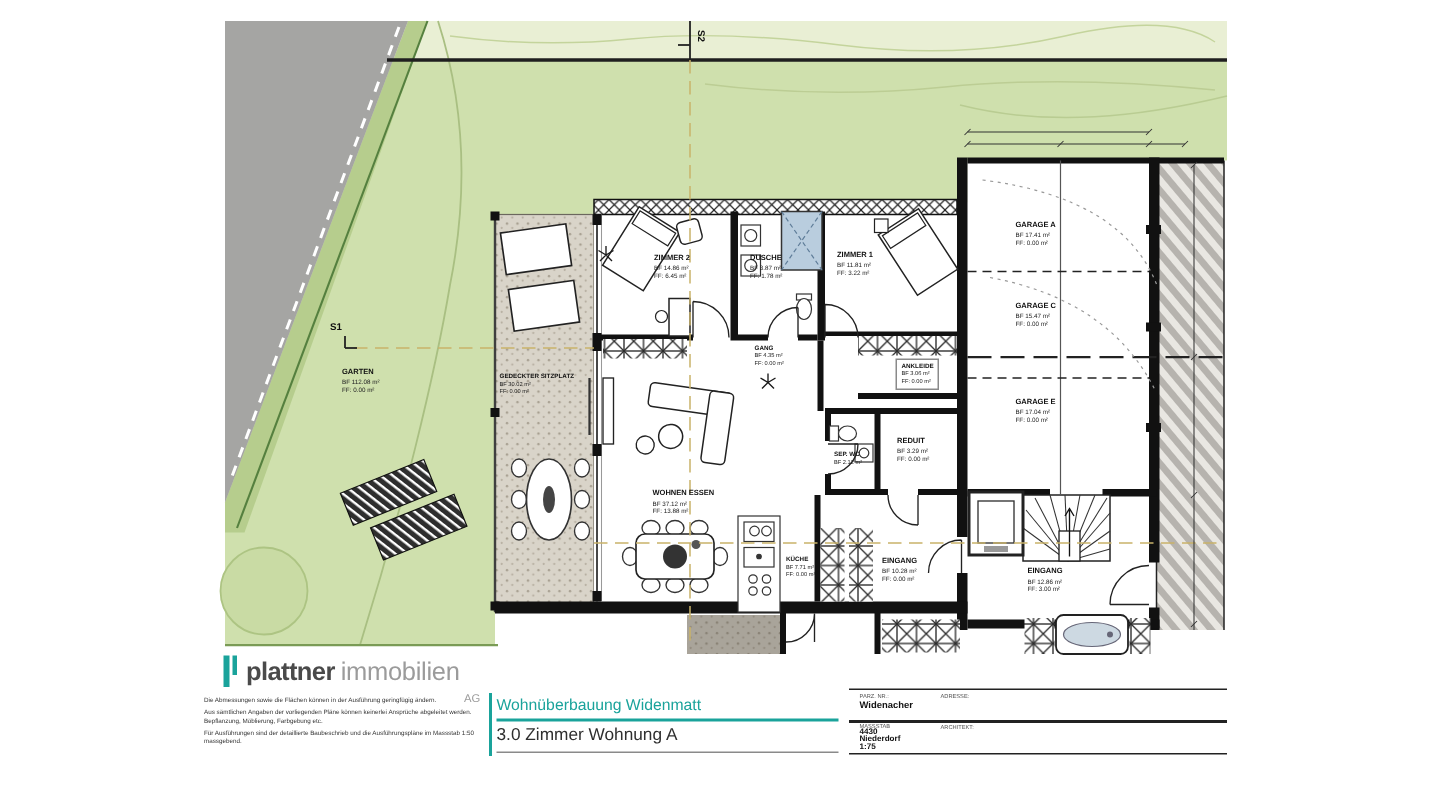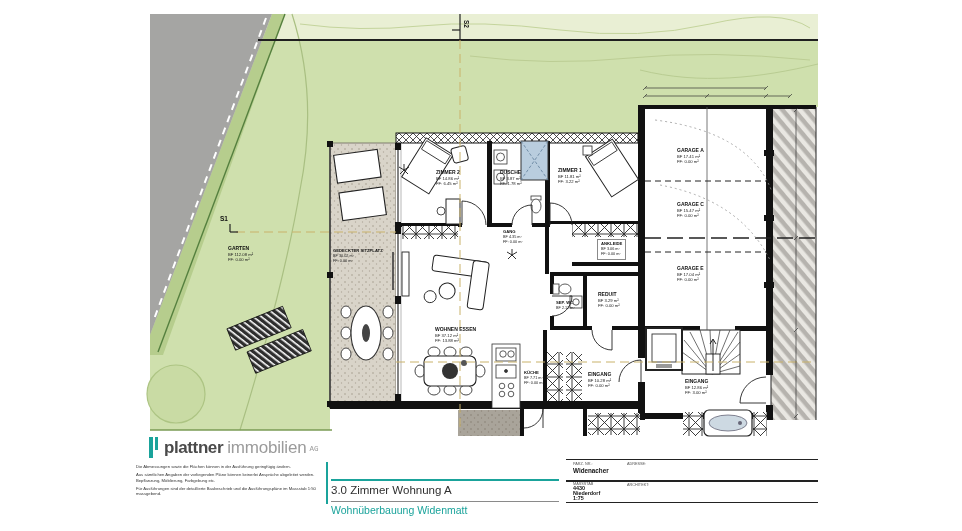--- a/index.html
+++ b/index.html
@@ -14,24 +14,24 @@
   .rlabel.tiny .a{font-size:3.8px;}
   .boxed{background:#fff;border:0.5px solid #8a8a8a;padding:1px 3px 2px 3px;}
   .sec{position:absolute;font-size:6.5px;font-weight:700;color:#111;z-index:6;}
   .sec.rot{transform:rotate(90deg);transform-origin:left top;}
   
   .logo{position:absolute;left:149px;top:437px;display:flex;align-items:flex-start;z-index:7;}
   .logo .bar1{width:4px;height:21px;margin-right:2px;}
   .logo .bar2{width:3px;height:13px;margin-right:6px;margin-top:0px;}
   .logo .nm{font-size:17px;font-weight:700;color:#4a4a4a;letter-spacing:-0.4px;line-height:21px;}
   .logo .mid{font-size:17px;font-weight:400;color:#9b9b9b;letter-spacing:-0.2px;line-height:21px;margin-left:4px;}
-  .logo .ag{font-size:7.5px;color:#9b9b9b;margin-left:3px;margin-top:8px;font-family:Liberation Mono, monospace;}
+  .logo .ag{font-size:7.5px;color:#9b9b9b;margin-left:3px;margin-top:24px;}
   .disc{position:absolute;left:136px;top:464px;width:198px;z-index:7;}
   .disc p{margin:0 0 3px 0;font-size:4.2px;line-height:1.25;color:#333;}
-  .proj{position:absolute;left:331px;top:464px;font-size:10.5px;z-index:7;margin-top:40px;}
+  .proj{position:absolute;left:331px;top:464px;font-size:10.5px;z-index:7;}
   .plan-title{position:absolute;left:331px;top:484px;font-size:11.5px;color:#2f2f2f;z-index:7;}
   .hr{position:absolute;height:1.5px;z-index:7;}
   .vr{position:absolute;width:1.5px;z-index:7;}
   .fld-label{position:absolute;font-size:3.8px;color:#555;z-index:7;}
   .fld-val{position:absolute;font-size:6.3px;font-weight:700;color:#111;line-height:1.05;z-index:7;}
   .fld-val.sm{font-size:5.4px;}
 </style>
 </head>
 <body>
 

